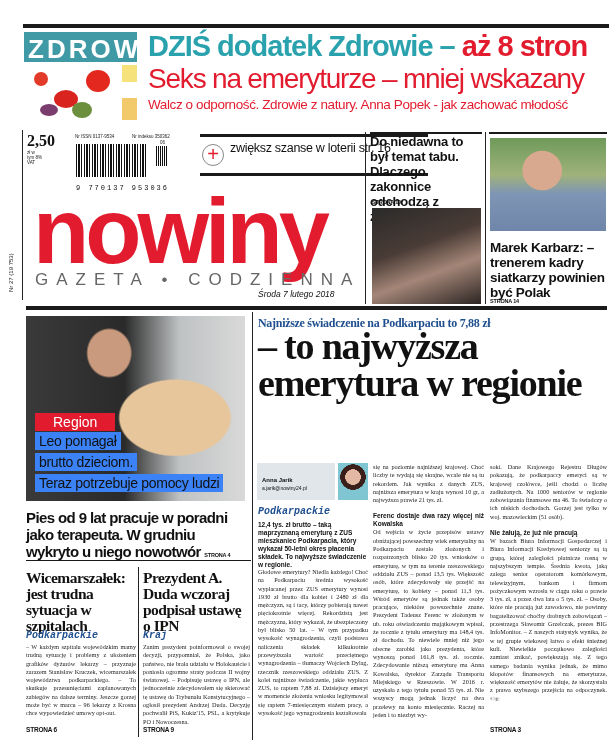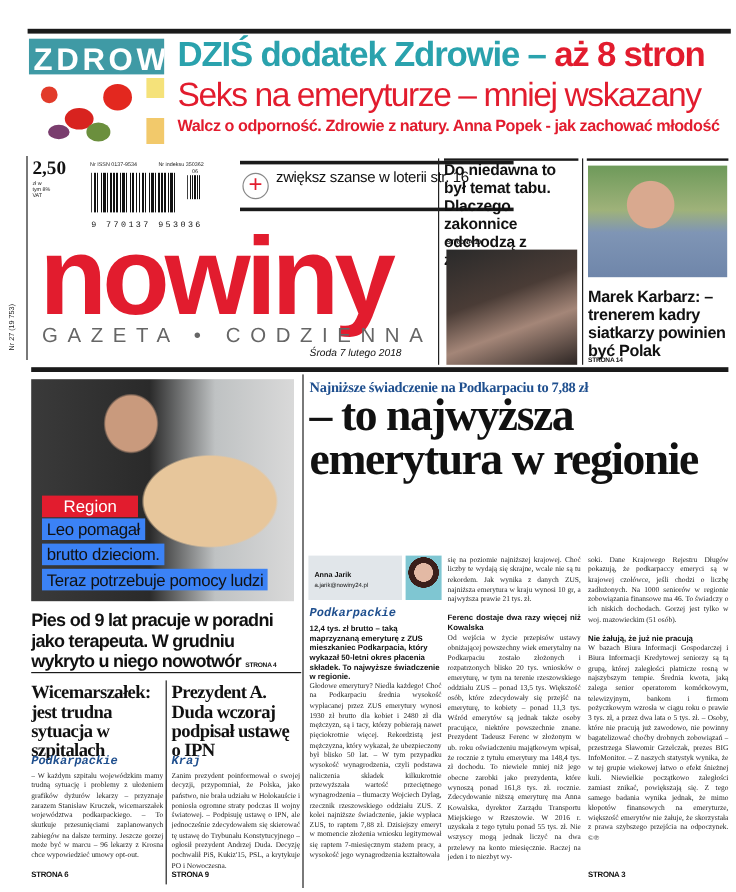--- a/index.html
+++ b/index.html
@@ -8,21 +8,21 @@
 .bar{background:#1a1a1a}
 .serif{font-family:"Liberation Serif","DejaVu Serif",serif}
 
 .supp-cover{left:24px;top:32px;width:113px;height:88px;background:#fff;overflow:hidden}
 .supp-cover .band{position:absolute;left:0;top:0;width:100%;height:30px;background:#3f9aa5}
 .supp-cover .zd{position:absolute;left:4px;top:4px;color:#fff;font-size:26px;font-weight:bold;letter-spacing:3px;line-height:26px}
 .veg{position:absolute;border-radius:50%}
 .supp-h1{left:148px;top:30px;font-size:29px;font-weight:bold;letter-spacing:-1px;color:#2aa2ad;white-space:nowrap}
 .supp-h1 .red{color:#e21c2e}
 .supp-h2{left:148px;top:63px;font-size:28px;color:#e21c2e;letter-spacing:-1.2px;white-space:nowrap}
-.supp-h3{left:148px;top:97px;font-size:13.5px;font-weight:bold;color:#e21c2e;letter-spacing:-.4px;white-space:nowrap}
+.supp-h3{left:148px;top:97px;font-size:13.5px;font-weight:normal;color:#e21c2e;letter-spacing:-.4px;white-space:nowrap}
 
 .price{left:27px;top:132px;font-size:16px;font-family:"Liberation Serif",serif;font-weight:bold}
 .small{font-size:4.5px;color:#222}
 .barcode{left:76px;top:144px;width:70px;height:33px;background:repeating-linear-gradient(90deg,#111 0 1px,#fff 1px 2px,#111 2px 4px,#fff 4px 5px,#111 5px 6px,#fff 6px 8px)}
 .promo-box{left:200px;top:134px;width:228px;height:42px;border-top:3px solid #1a1a1a;border-bottom:3px solid #1a1a1a}
 .plus{position:absolute;left:2px;top:7px;width:22px;height:22px;border:1px solid #888;border-radius:50%;color:#e21c2e;font-size:20px;line-height:19px;text-align:center}
 .promo-text{position:absolute;left:30px;top:4px;font-size:12.5px;line-height:15px;color:#111;letter-spacing:-.3px}
 .logo{left:33px;top:186px;font-size:92px;font-weight:bold;color:#e21c2e;letter-spacing:-4px;line-height:90px;font-family:"Liberation Sans",sans-serif}
 .tagline{left:35px;top:270px;font-size:17px;color:#666;letter-spacing:8px;white-space:nowrap}
 .date{left:258px;top:289px;font-size:8.5px;font-style:italic;color:#111;white-space:nowrap}

